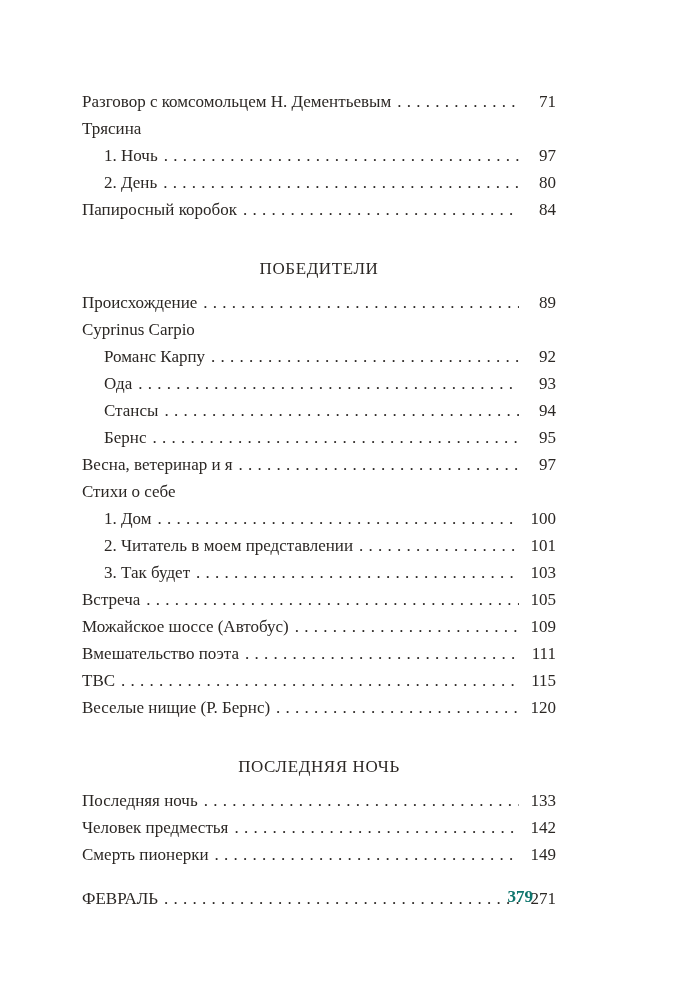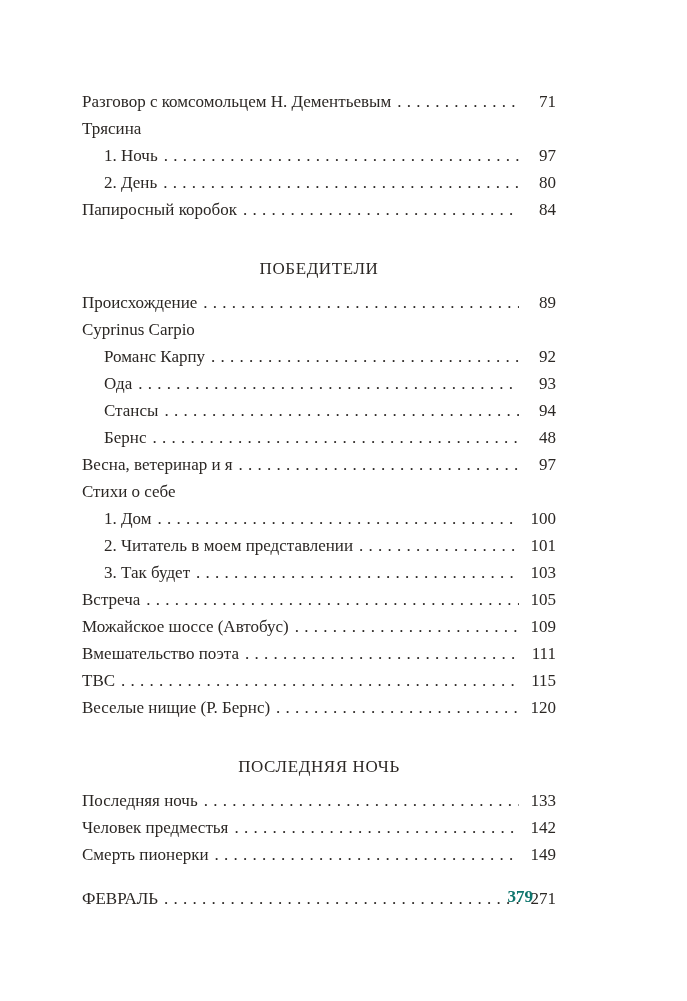--- a/index.html
+++ b/index.html
@@ -120,21 +120,21 @@
           <span class="entry-page">93</span>
         </div>
         <div class="toc-row indent">
           <span class="entry-title">Стансы</span>
           <span class="leader"></span>
           <span class="entry-page">94</span>
         </div>
         <div class="toc-row indent">
           <span class="entry-title">Бернс</span>
           <span class="leader"></span>
-          <span class="entry-page">48</span>
+          <span class="entry-page">95</span>
         </div>
         <div class="toc-row">
           <span class="entry-title">Весна, ветеринар и я</span>
           <span class="leader"></span>
           <span class="entry-page">97</span>
         </div>
         <div class="toc-row">
           <span class="entry-title">Стихи о себе</span>
         </div>
         <div class="toc-row indent">

